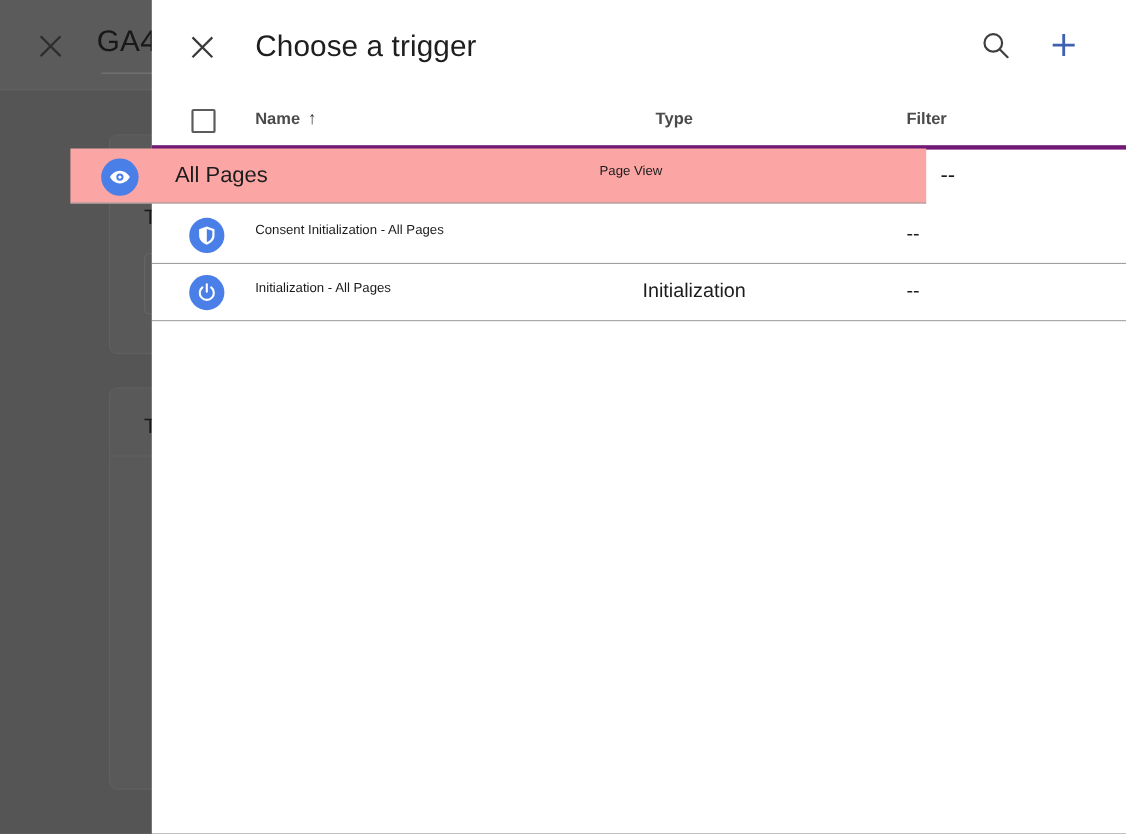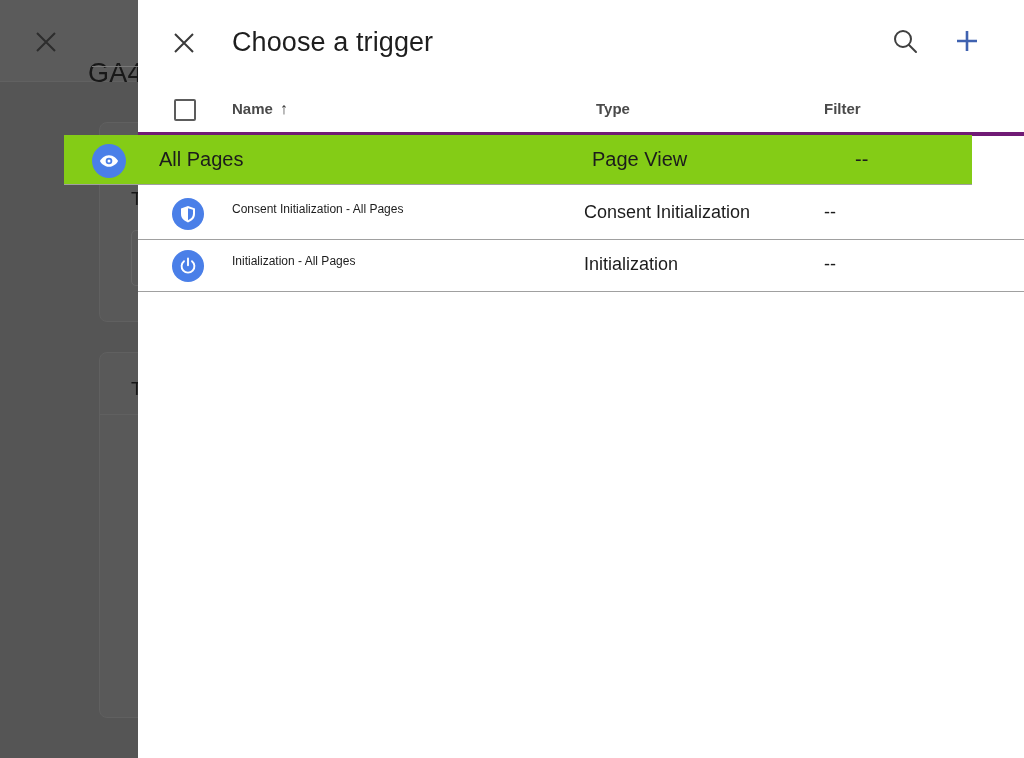--- a/index.html
+++ b/index.html
@@ -37,21 +37,20 @@
     width: 26px; height: 26px;
   }
   .bg-close-icon svg { display: block; }
   .bg-title {
     position: absolute;
     left: 88px; top: 22px;
     font-size: 27px;
     color: #1f1f1f;
     letter-spacing: .2px;
     white-space: nowrap;
-    margin-top: 36px;
   }
   .bg-title-underline {
     position: absolute;
     left: 92px; top: 66px;
     width: 120px; height: 1px;
     background: #9a9a9a;
   }
 
   .bg-card {
     position: absolute;
@@ -201,35 +200,35 @@
     left: 686px; top: 14px;
     font-size: 18px;
     color: #1c1c1c;
     white-space: nowrap;
   }
 
   
   .row-highlight {
     position: absolute;
     left: 64px; top: 135px;
-    width: 908px; height: 50px;
-    background: #84cc16;
+    width: 778px; height: 50px;
+    background: #fca5a5;
     z-index: 30;
   }
   .row-highlight .row-icon {
     left: 28px; top: 9px;
     width: 34px; height: 34px;
   }
   .row-highlight .row-name {
     left: 95px; top: 13px;
     font-size: 20px;
   }
   .row-highlight .row-type {
-    left: 528px; top: 13px;
-    font-size: 20px;
+    left: 481px; top: 13px;
+    font-size: 12px;
   }
   .row-highlight .row-filter {
     left: 791px; top: 13px;
     font-size: 20px;
   }
 
   .rows-body { position: relative; }
   .row-spacer { height: 52px; }
 </style>
 </head>
@@ -309,21 +308,20 @@
       <div class="row-spacer"></div>
 
       <div class="row">
         <div class="row-icon">
           <svg width="20" height="20" viewBox="0 0 20 20">
             <path d="M10 2 L17 4.5 V10 C17 14.2 13.8 17 10 18.4 C6.2 17 3 14.2 3 10 V4.5 Z" fill="#ffffff"></path>
             <path d="M10 4.2 V16.2 C12.9 15 15 12.8 15 9.8 V5.7 Z" fill="#4a7fe8"></path>
           </svg>
         </div>
         <div class="row-name">Consent Initialization - All Pages</div>
-        <div class="row-type">Consent Initialization</div>
         <div class="row-filter">--</div>
       </div>
 
       <div class="row">
         <div class="row-icon">
           <svg width="20" height="20" viewBox="0 0 20 20">
             <path d="M6 5.2 A6.4 6.4 0 1 0 14 5.2" stroke="#ffffff" stroke-width="1.9" fill="none" stroke-linecap="round"></path>
             <path d="M10 2.4 V9.2" stroke="#ffffff" stroke-width="1.9" fill="none" stroke-linecap="round"></path>
           </svg>
         </div>

